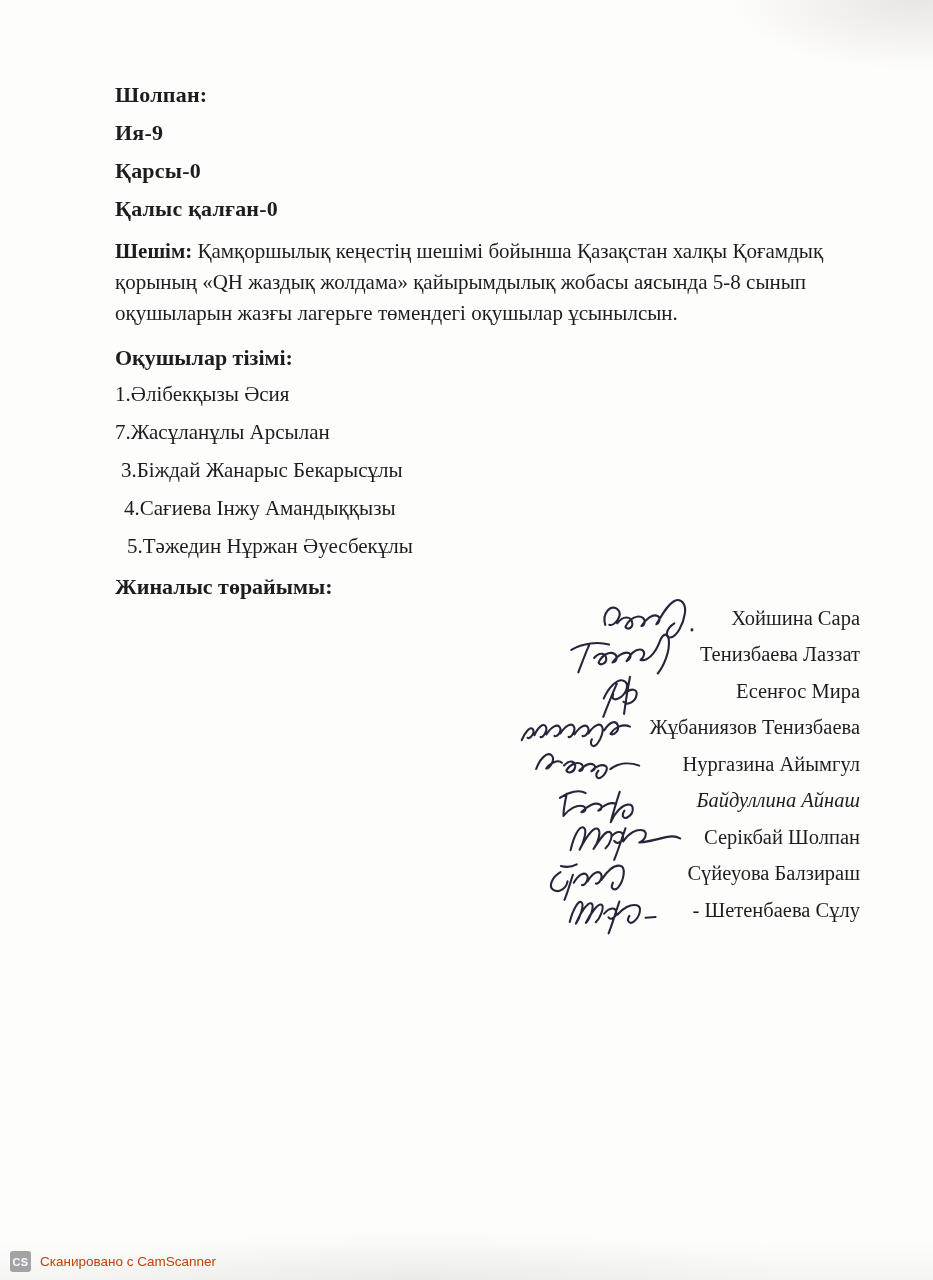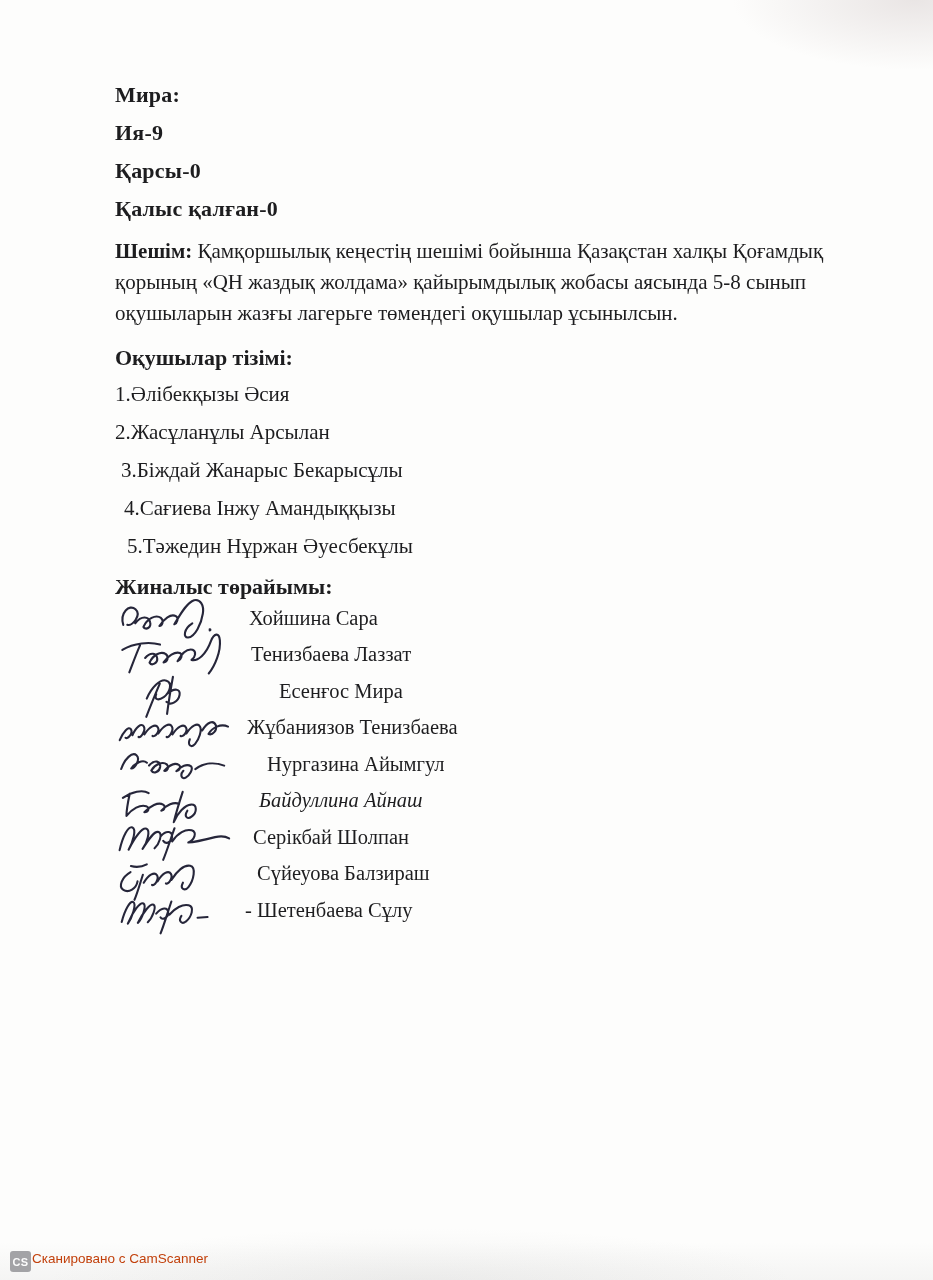--- a/index.html
+++ b/index.html
@@ -41,21 +41,21 @@
   .student-item.ind3 { margin-left:12px; }
   .sig-section {
     display:flex; margin-top:12px;flex-direction:column;
   }
   .sig-label {
     font-weight:bold; font-size:22px; line-height:26px;
     width:222px; flex-shrink:0;
   }
   .sig-rows { display:flex; flex-direction:column; }
   .sig-row {
-    display:flex; align-items:center; height:36.5px;
+    display:flex; align-items:center; height:36.5px;justify-content:flex-end;
   }
   .scribble {
     width:128px; height:44px; flex-shrink:0; overflow:visible;
   }
   .scribble svg { overflow:visible; display:block; }
   .scribble path {
     fill:none; stroke:#26263a; stroke-width:2.1;
     stroke-linecap:round; stroke-linejoin:round;
   }
   .sig-name { font-size:20.5px; white-space:nowrap; }
@@ -68,51 +68,51 @@
   .r2 svg { transform:rotate(-5deg); }
   .r3 svg { transform:rotate(-8deg) translateX(14px); }
   .r4 svg { transform:rotate(-4deg); }
   .r5 svg { transform:rotate(-3deg); }
   .r6 svg { transform:rotate(-2deg); }
   .r7 svg { transform:rotate(-3deg); }
   .r8 svg { transform:rotate(-6deg); }
   .r9 svg { transform:rotate(-4deg); }
   .watermark {
     position:absolute; left:10px; bottom:8px;
-    display:flex; gap:1px;
+    display:flex; align-items:center; gap:9px;
     font-family:"Liberation Sans", sans-serif;
     margin-top:42px;
   }
   .cs-badge {
     width:21px; height:21px; border-radius:3px;
     background:#a3a3a6; color:#fcfcfc;
     font-size:11px; font-weight:bold;
     display:flex; align-items:center; justify-content:center;
     letter-spacing:0.3px;
   }
   .wm-text { color:#c2410c; font-size:13.5px; }
 </style>
 </head>
 <body>
 
 <div class="page">
   <div class="scan-artifacts"></div>
 
   <div class="content">
 
-    <p class="vote-line">Мира:</p>
+    <p class="vote-line">Шолпан:</p>
     <p class="vote-line">Ия-9</p>
     <p class="vote-line">Қарсы-0</p>
     <p class="vote-line">Қалыс қалған-0</p>
 
     <p class="decision"><span class="lead">Шешім:</span><span> Қамқоршылық кеңестің шешімі бойынша Қазақстан халқы Қоғамдық қорының «QH жаздық жолдама» қайырымдылық жобасы аясында 5-8 сынып оқушыларын жазғы лагерьге  төмендегі оқушылар ұсынылсын.</span></p>
 
     <p class="list-heading">Оқушылар тізімі:</p>
     <p class="student-item">1.Әлібекқызы Әсия</p>
-    <p class="student-item">2.Жасұланұлы Арсылан</p>
+    <p class="student-item">7.Жасұланұлы Арсылан</p>
     <p class="student-item ind1">3.Біждай Жанарыс Бекарысұлы</p>
     <p class="student-item ind2">4.Сағиева Інжу Амандыққызы</p>
     <p class="student-item ind3">5.Тәжедин Нұржан Әуесбекұлы</p>
 
     <div class="sig-section">
       <div class="sig-label">Жиналыс төрайымы:</div>
       <div class="sig-rows">
 
         <div class="sig-row">
           <span class="scribble r1">

